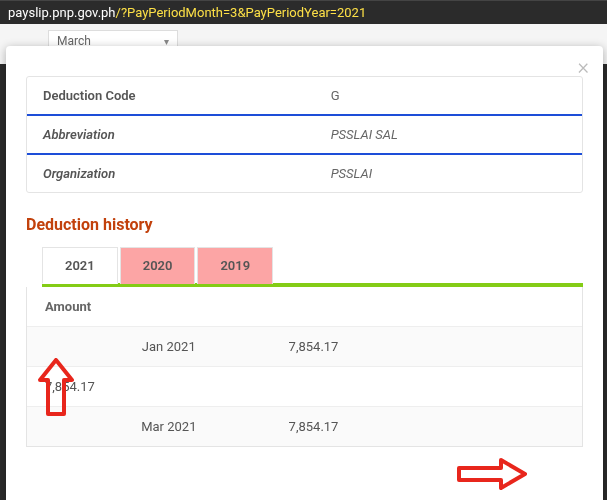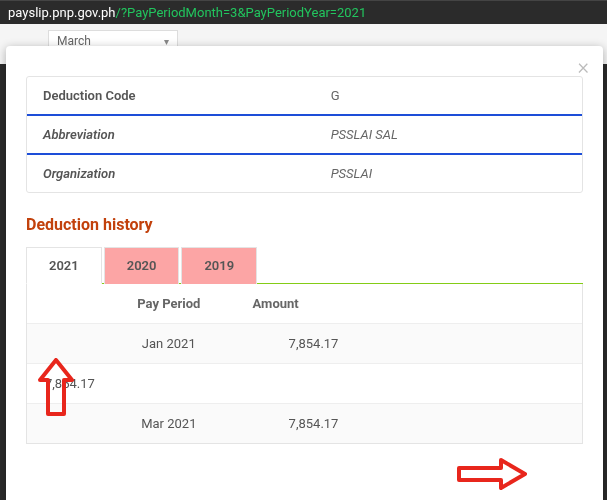--- a/index.html
+++ b/index.html
@@ -14,21 +14,21 @@
   .url-bar {
     background: #2b2b2b;
     color: #ccc;
     font-size: 13px;
     padding: 4px 8px;
     height: 24px;
     line-height: 16px;
     border-top: 1px solid #444;
   }
   .url-bar .host { color: #fff; }
-  .url-bar .path { color: #22c55e; }
+  .url-bar .path { color: #fde047; }
   .bg-strip {
     position: absolute;
     top: 24px; left: 0; right: 0;
     height: 40px;
     background: #f5f5f5;
   }
   .bg-dropdown {
     position: absolute;
     top: 30px; left: 48px;
     width: 130px; height: 22px;
@@ -75,21 +75,22 @@
   .info-row .lbl { flex: 0 0 55%; font-weight: 600; color: #555; }
   .info-row .val { flex: 1; color: #666; }
   .section-title {
     margin: 22px 0 12px 0;
     font-size: 16px;
     font-weight: 700;
     color: #c2410c;
   }
   .tabs {
     display: flex;
-    border-bottom: 1px solid #84cc16;
+    border-bottom: 4px solid #84cc16;
+    margin-left: 16px;
   }
   .tab {
     padding: 10px 22px;
     font-size: 13px;
     font-weight: 600;
     color: #555;
     background: #fca5a5;
     border: 1px solid #e4e4e4;
     border-bottom: none;
     margin-right: 2px;
@@ -168,21 +169,20 @@
   <div class="section-title">Deduction history</div>
 
   <div class="tabs">
     <div class="tab active">2021</div>
     <div class="tab">2020</div>
     <div class="tab">2019</div>
   </div>
 
   <div class="table-wrap">
     <div class="trow header">
-      <div class="period">Pay Period</div>
       <div class="amount">Amount</div>
     </div>
     <div class="trow alt">
       <div class="period">Jan 2021</div>
       <div class="amount">7,854.17</div>
     </div>
     <div class="trow">
       <div class="amount">7,854.17</div>
     </div>
     <div class="trow alt">

